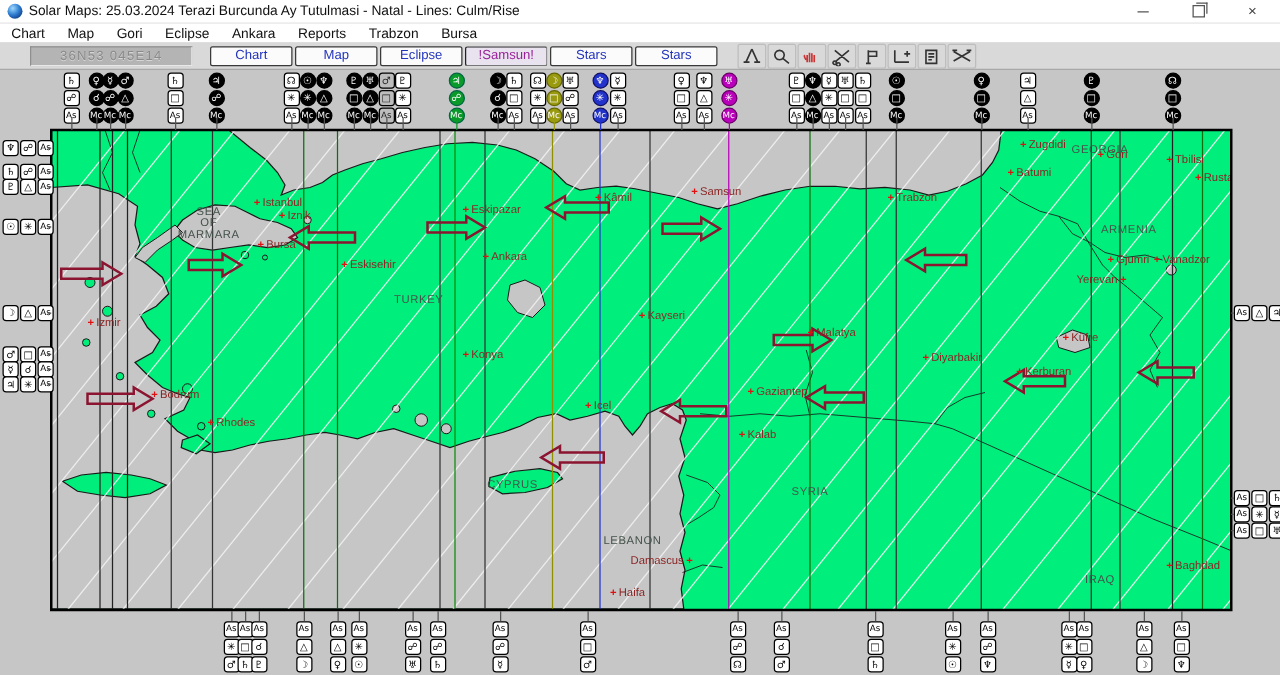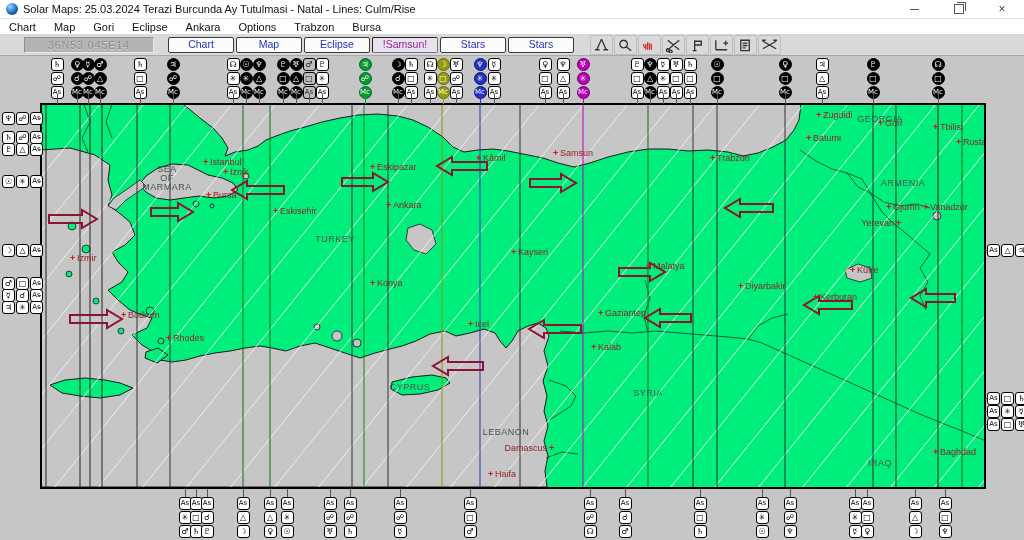--- a/index.html
+++ b/index.html
@@ -66,21 +66,21 @@
     <div class="win-btn">×</div>
   </div>
 </div>
 
 <div id="menubar">
     <span class="menu-item">Chart</span>
     <span class="menu-item">Map</span>
     <span class="menu-item">Gori</span>
     <span class="menu-item">Eclipse</span>
     <span class="menu-item">Ankara</span>
-    <span class="menu-item">Options</span>
+    <span class="menu-item">Reports</span>
     <span class="menu-item">Trabzon</span>
     <span class="menu-item">Bursa</span>
   </div>
 
 <div id="toolbar">
   <div id="coord-box">36N53 045E14</div>
   <div id="tb-buttons">
       <div class="tb-btn" style="color: rgb(34, 51, 187);">Chart</div>
       <div class="tb-btn" style="color: rgb(34, 51, 187);">Map</div>
       <div class="tb-btn" style="color: rgb(34, 51, 187);">Eclipse</div>

